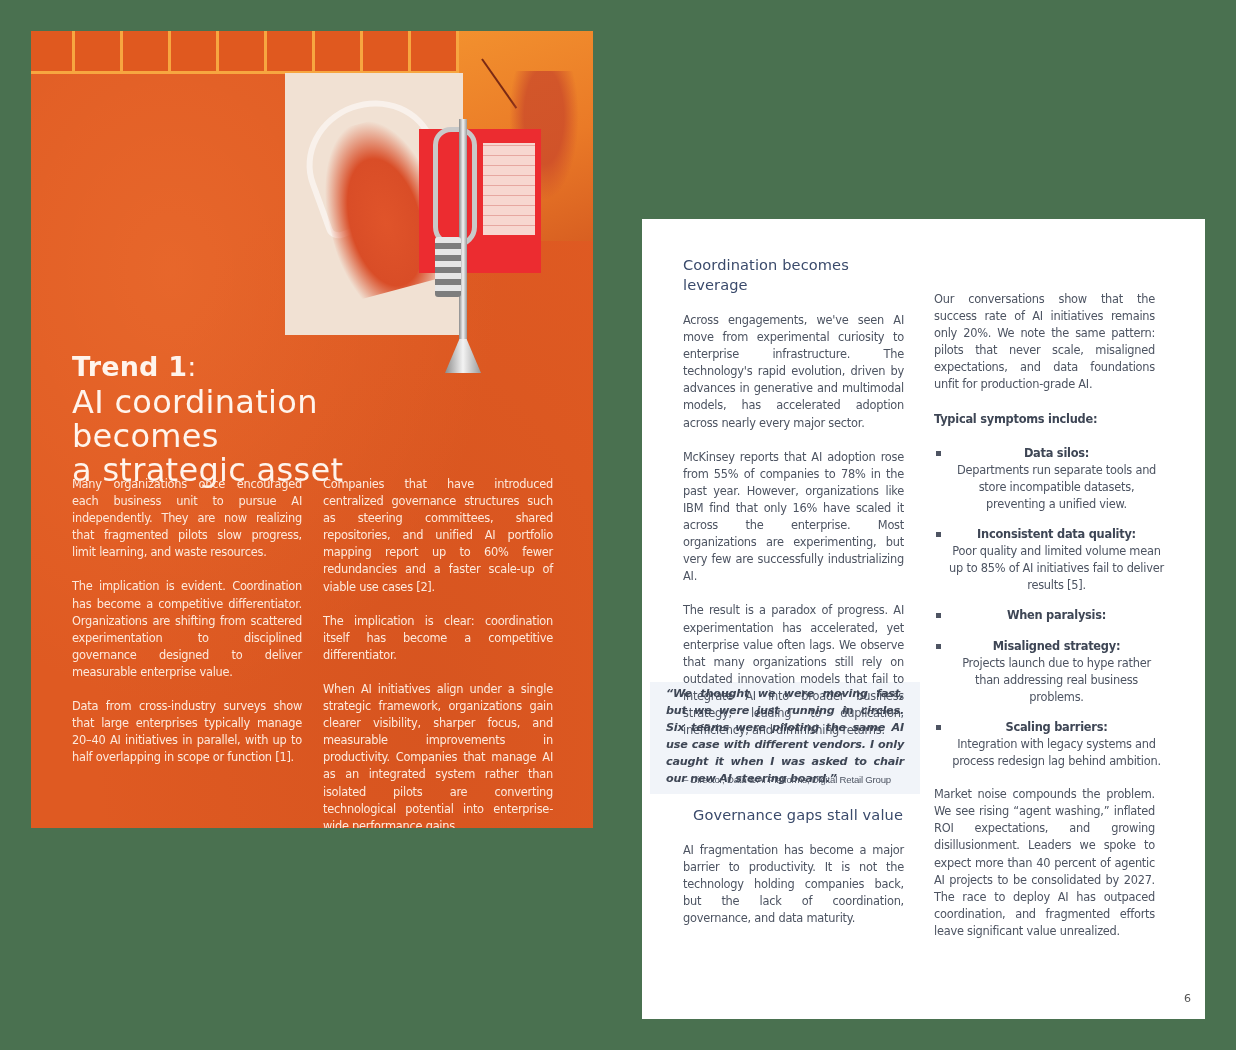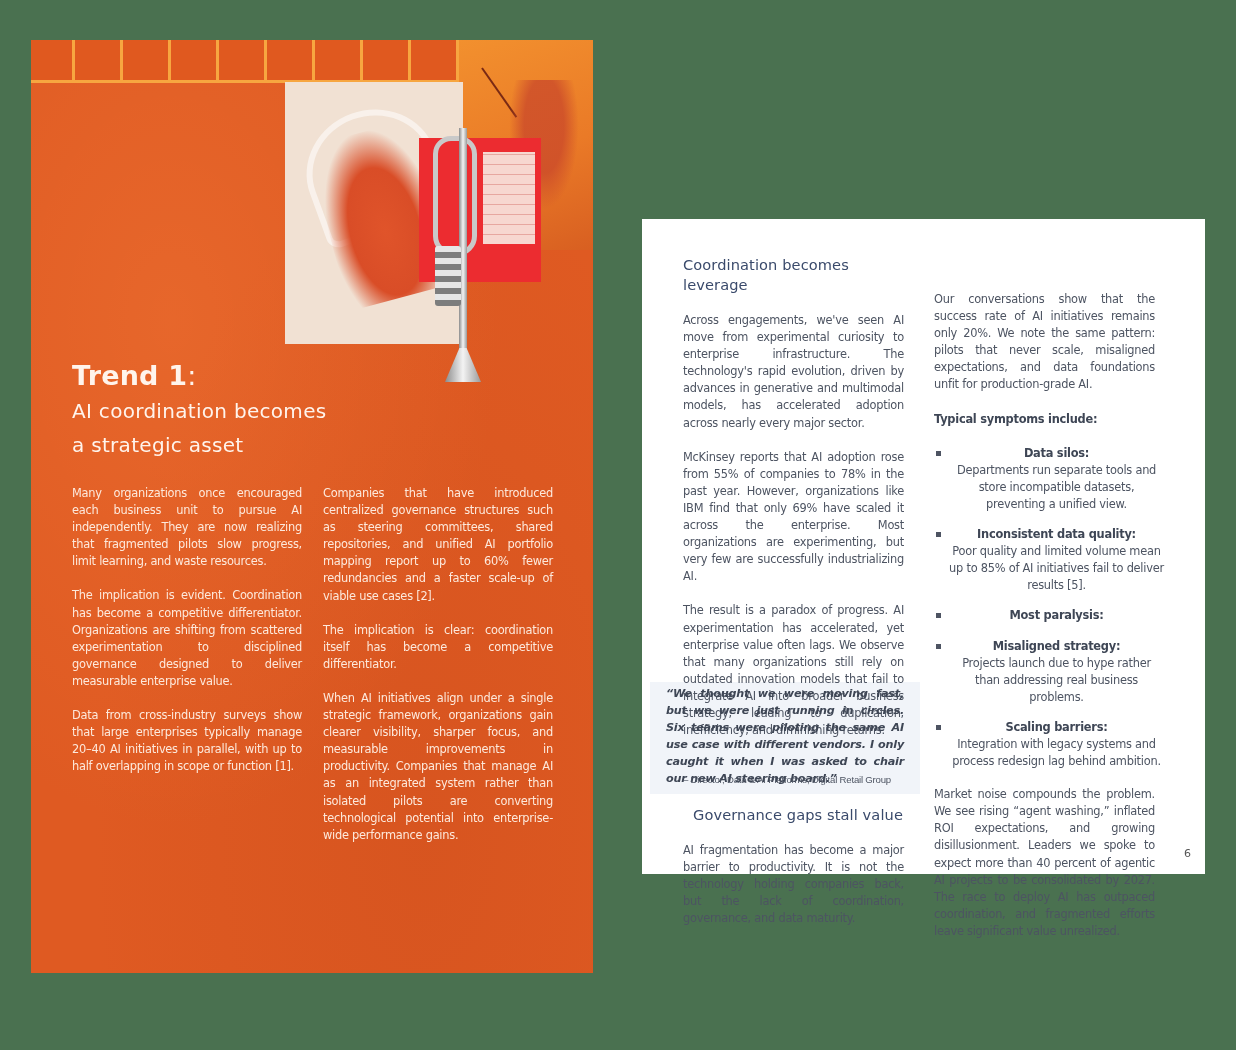--- a/index.html
+++ b/index.html
@@ -3,27 +3,26 @@
 <meta charset="utf-8">
 <style>
   html, body { margin:0; padding:0; }
   body {
     width:1236px; height:1050px; position:relative; overflow:hidden;
     background:#4a7150;
     font-family:"Liberation Sans", sans-serif;
   }
   
   .page-left {
-    position:absolute; left:31px; top:31px; width:562px; height:933px;
+    position:absolute; left:31px; top:31px; width:562px; height:797px;
     background:
       radial-gradient(ellipse at 25% 30%, rgba(255,140,70,0.25), rgba(0,0,0,0) 55%),
       radial-gradient(ellipse at 70% 85%, rgba(180,60,20,0.18), rgba(0,0,0,0) 60%),
       #df5a22;
     overflow:hidden;
-    margin-top:9px;
   }
   .grid-strip {
     position:absolute; left:0; top:0; width:428px; height:40px;
     display:flex;
     border-bottom:3px solid #f7a640;
   }
   .grid-cell {
     flex:1; border-right:3px solid #f7a640; background:#e0591f;
   }
   .grid-cell:first-child { flex:0.9; }
@@ -80,33 +79,33 @@
     position:absolute; left:16px; top:220px; width:36px; height:34px;
     background:linear-gradient(90deg,#8b8b8b,#f3f3f3,#9a9a9a);
     clip-path:polygon(40% 0,60% 0,100% 100%,0 100%);
   }
   .trend-title {
     position:absolute; left:41px; top:318px; width:380px;
     color:#fff4ec; font-family:"DejaVu Sans", sans-serif;
   }
   .trend-title .t1 { font-size:27px; font-weight:bold; line-height:36px; letter-spacing:0.2px; }
   .trend-title .t1 .colon { font-weight:normal; }
-  .trend-title .t2 { font-size:20px; line-height:34px; font-weight:normal; letter-spacing:0.3px; }
+  .trend-title .t2 { font-size:32px; line-height:34px; font-weight:normal; letter-spacing:0.3px; }
   .lcol {
     position:absolute; top:445px; width:230px;
     color:#fde9dc; font-size:11.4px; line-height:17.1px; text-align:justify;
     font-family:"DejaVu Sans", sans-serif; letter-spacing:-0.25px;
   }
   .lcol p { margin:0 0 17px 0; }
   .lcol.c1 { left:41px; }
   .lcol.c2 { left:292px; }
 
   
   .page-right {
-    position:absolute; left:642px; top:219px; width:563px; height:655px;
+    position:absolute; left:642px; top:219px; width:563px; height:800px;
     background:#ffffff;
   }
   .rcol {
     position:absolute; top:0; width:230px;
     color:#4d5462; font-size:11.4px; line-height:17.1px; text-align:justify;
     font-family:"DejaVu Sans", sans-serif; letter-spacing:-0.25px;
   }
   .rcol p { margin:0 9px 17px 0; }
   .rcol.c1 { left:41px; }
   .rcol.c2 { left:292px; }
@@ -188,21 +187,21 @@
     <p>When AI initiatives align under a single strategic framework, organizations gain clearer visibility, sharper focus, and measurable improvements in productivity. Companies that manage AI as an integrated system rather than isolated pilots are converting technological potential into enterprise-wide performance gains.</p>
   </div>
 </div>
 
 <div class="page-right">
   <div class="quote-box"></div>
 
   <div class="rcol c1" style="top:36px;">
     <h2 class="section-heading" style="margin-bottom:17px;">Coordination becomes leverage</h2>
     <p>Across engagements, we've seen AI move from experimental curiosity to enterprise infrastructure. The technology's rapid evolution, driven by advances in generative and multimodal models, has accelerated adoption across nearly every major sector.</p>
-    <p>McKinsey reports that AI adoption rose from 55% of companies to 78% in the past year. However, organizations like IBM find that only 69% have scaled it across the enterprise. Most organizations are experimenting, but very few are successfully industrializing AI.</p>
+    <p>McKinsey reports that AI adoption rose from 55% of companies to 78% in the past year. However, organizations like IBM find that only 16% have scaled it across the enterprise. Most organizations are experimenting, but very few are successfully industrializing AI.</p>
     <p>The result is a paradox of progress. AI experimentation has accelerated, yet enterprise value often lags. We observe that many organizations still rely on outdated innovation models that fail to integrate AI into broader business strategy, leading to duplication, inefficiency, and diminishing returns.</p>
   </div>
 
   <div class="quote-text">“We thought we were moving fast, but we were just running in circles. Six teams were piloting the same AI use case with different vendors. I only caught it when I was asked to chair our new AI steering board.”</div>
   <div class="quote-attr">– Director, Data &amp; AI Platforms, Digital Retail Group</div>
 
   <div class="rcol c1" style="top:586px;">
     <h2 class="section-heading" style="margin-bottom:17px;text-align:center;">Governance gaps stall value</h2>
     <p>AI fragmentation has become a major barrier to productivity. It is not the technology holding companies back, but the lack of coordination, governance, and data maturity.</p>
   </div>
@@ -215,21 +214,21 @@
       <span class="title">Data silos:</span>
       <span class="desc">Departments run separate tools and store incompatible datasets, preventing a unified view.</span>
     </div>
     <div class="symptom">
       <span class="bullet"></span>
       <span class="title">Inconsistent data quality:</span>
       <span class="desc">Poor quality and limited volume mean up to 85% of AI initiatives fail to deliver results [5].</span>
     </div>
     <div class="symptom">
       <span class="bullet"></span>
-      <span class="title">Most paralysis:</span>
+      <span class="title">When paralysis:</span>
     </div>
     <div class="symptom">
       <span class="bullet"></span>
       <span class="title">Misaligned strategy:</span>
       <span class="desc">Projects launch due to hype rather than addressing real business problems.</span>
     </div>
     <div class="symptom">
       <span class="bullet"></span>
       <span class="title">Scaling barriers:</span>
       <span class="desc">Integration with legacy systems and process redesign lag behind ambition.</span>

